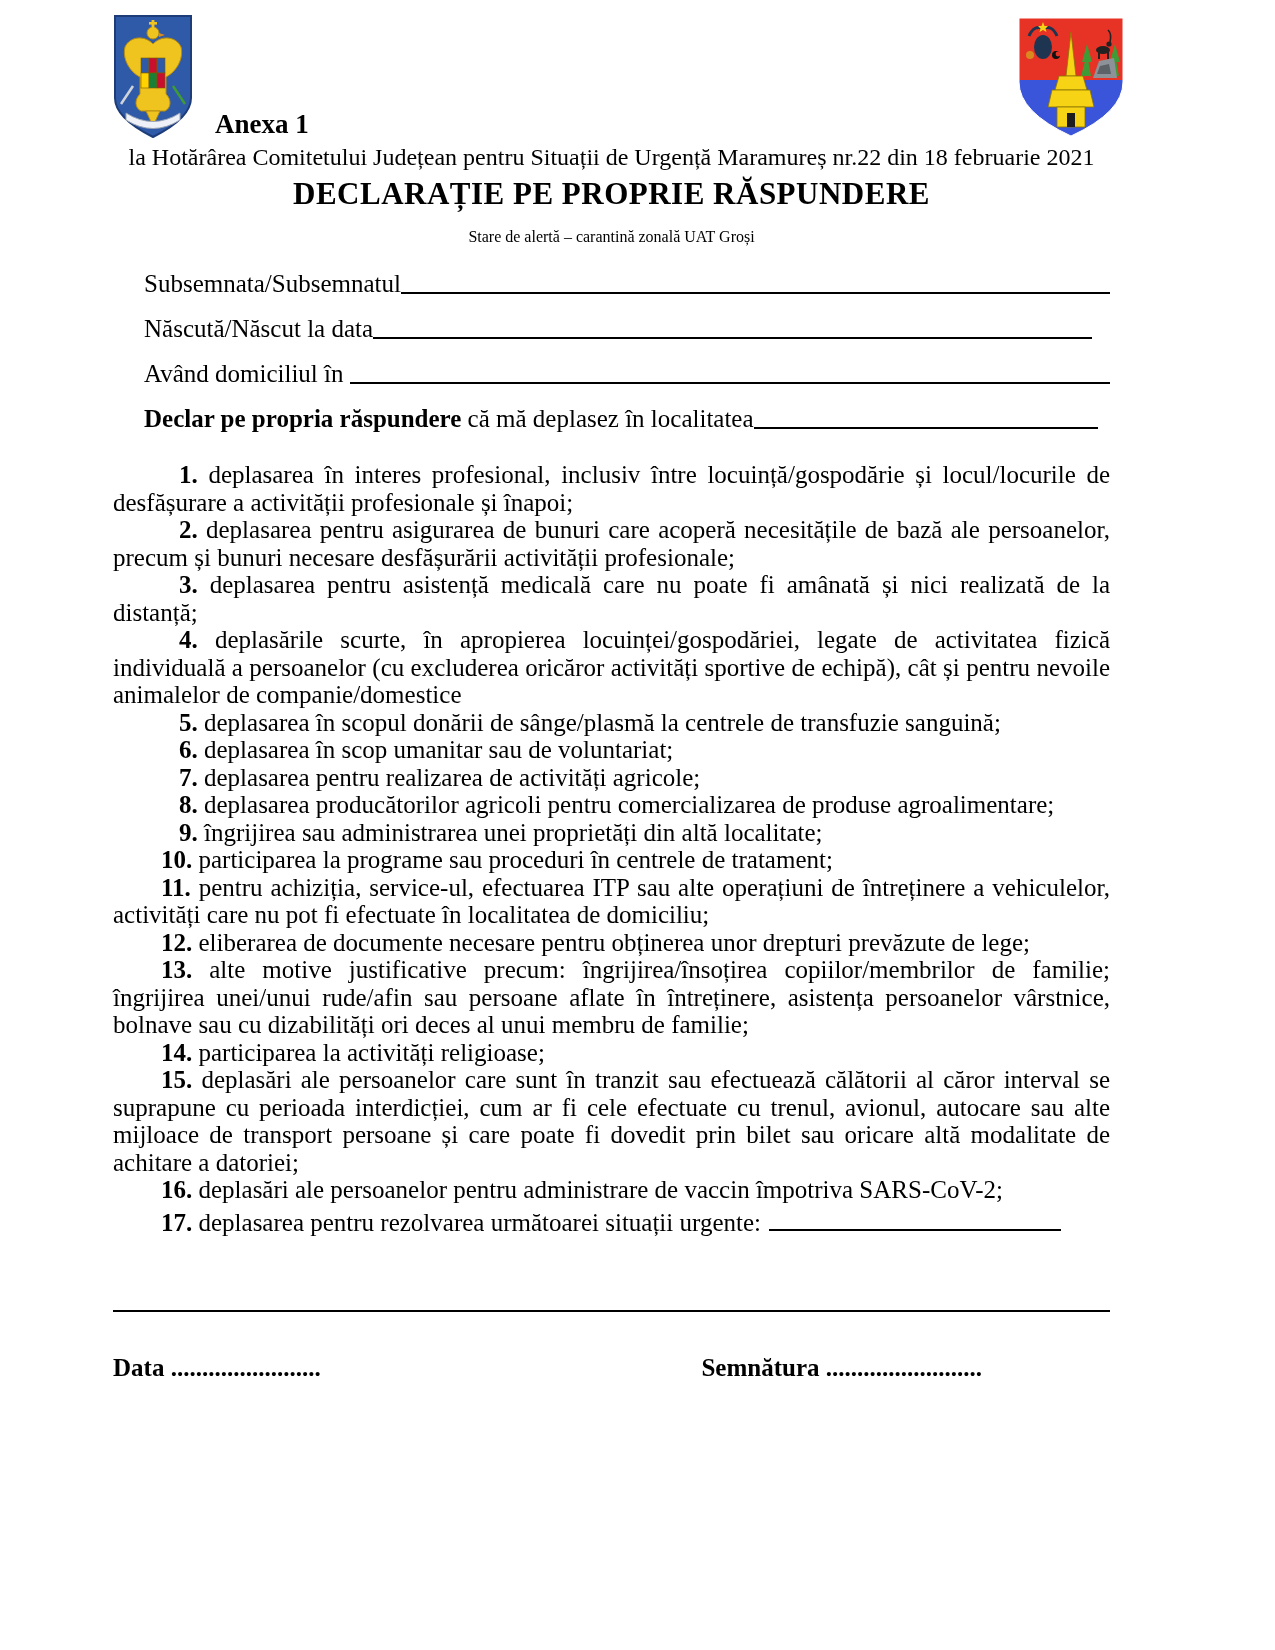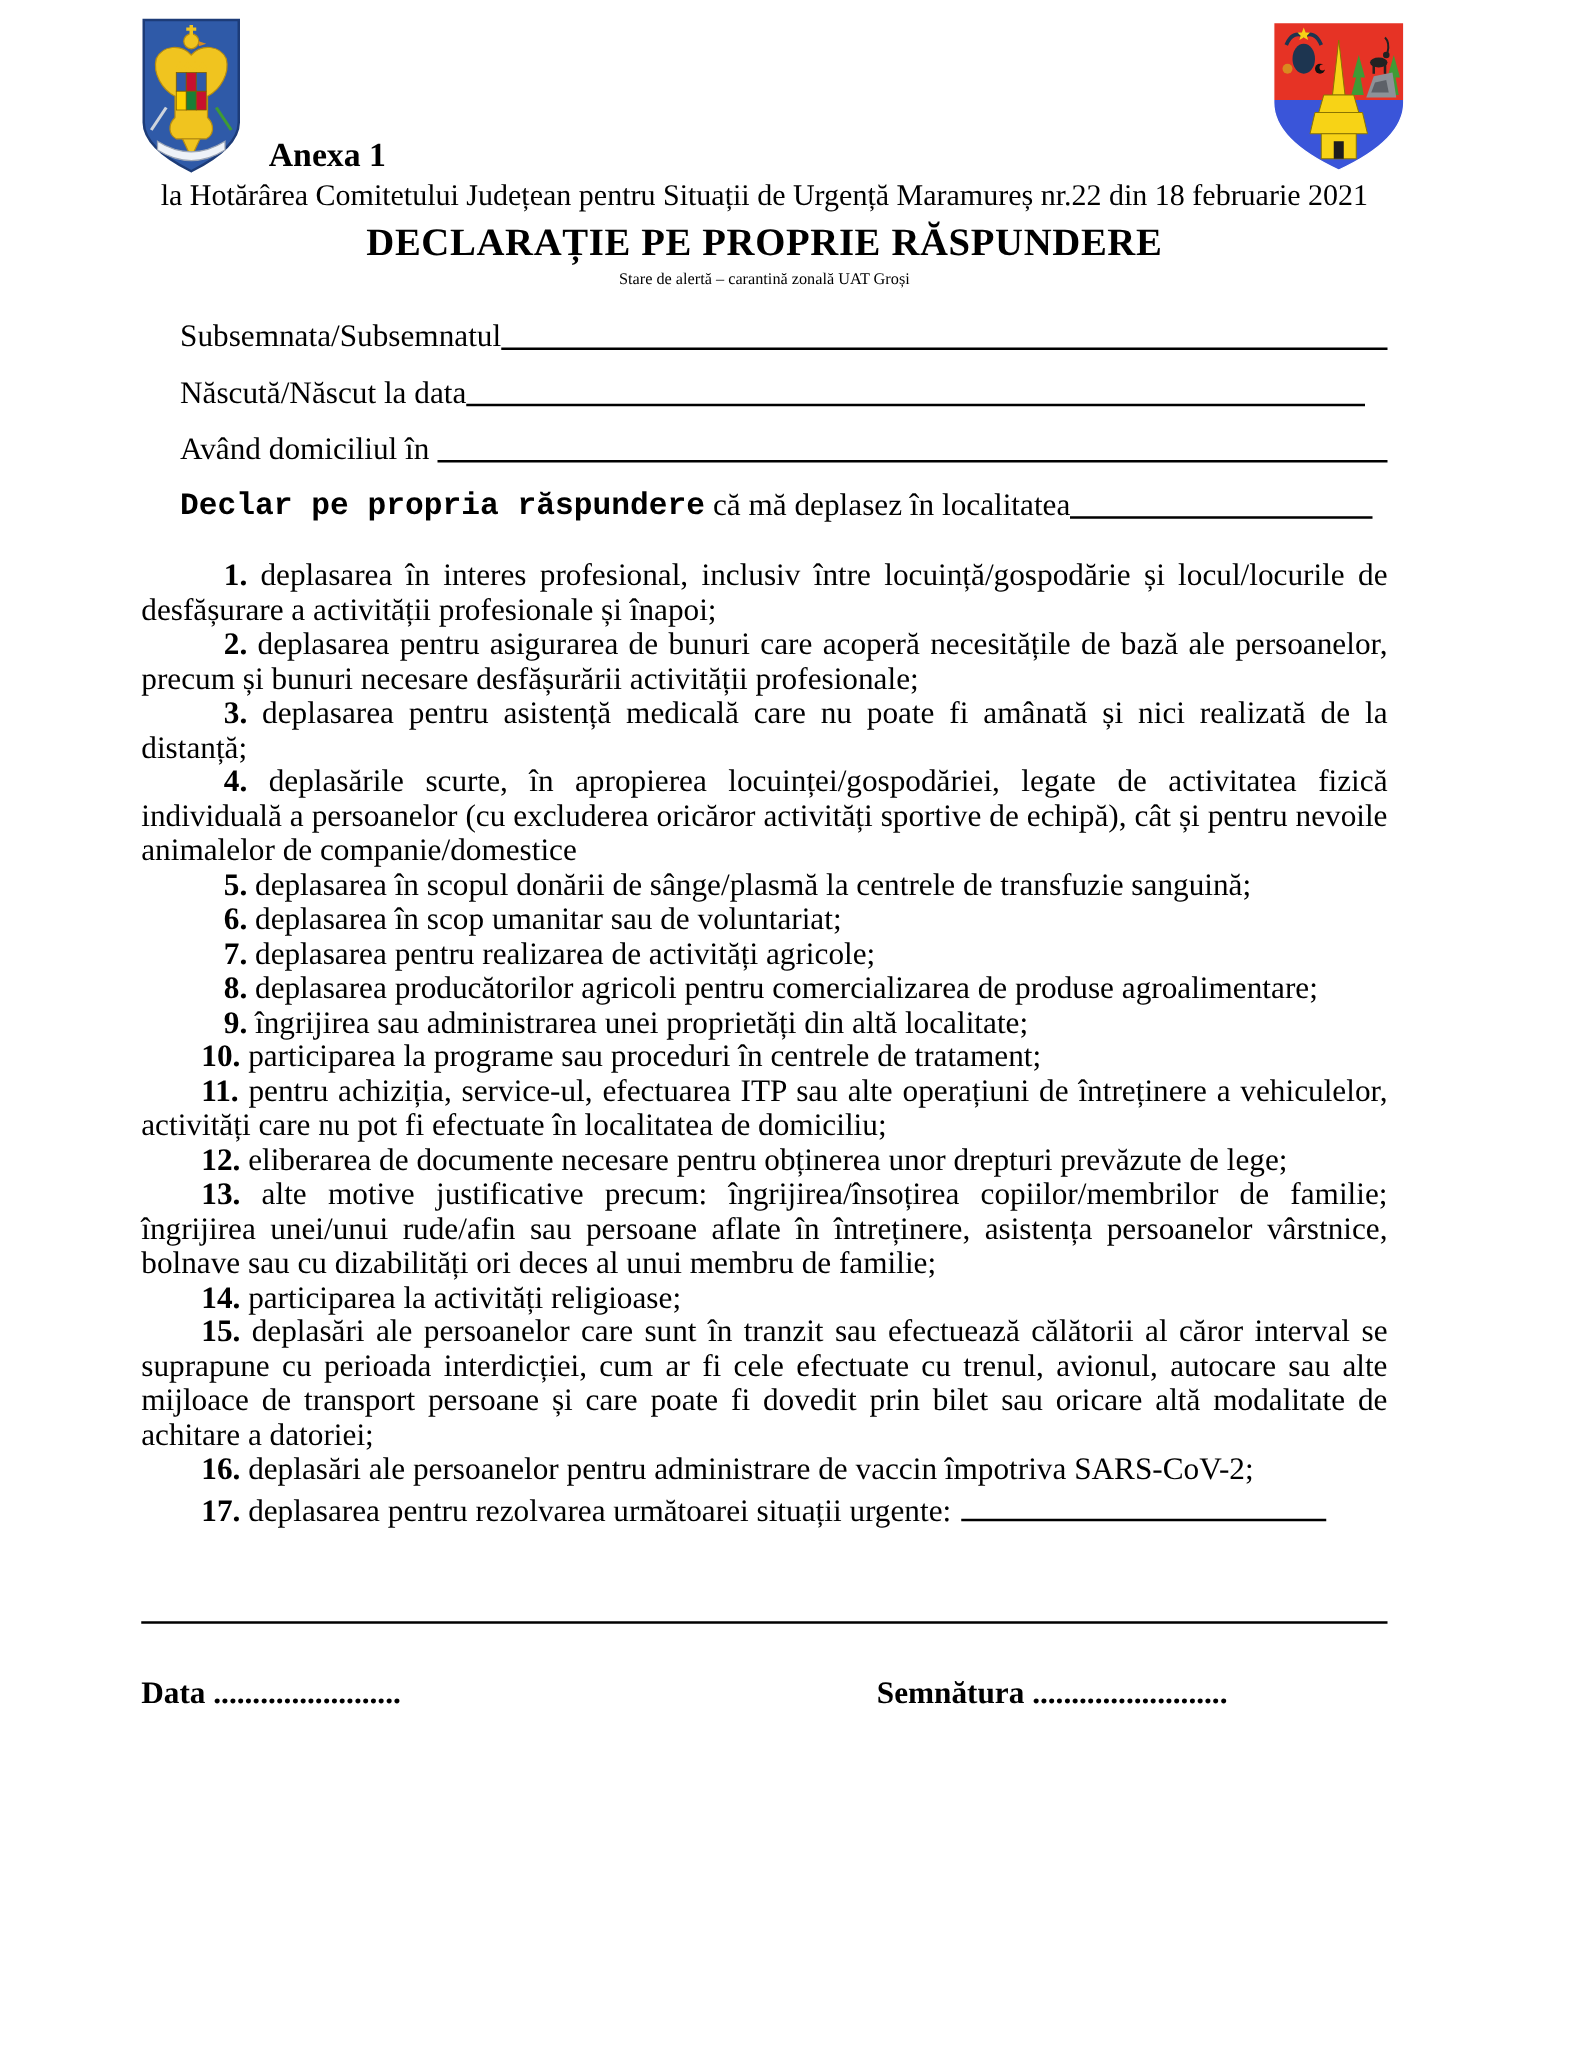--- a/index.html
+++ b/index.html
@@ -5,29 +5,29 @@
   html,body{margin:0;padding:0;background:#ffffff;}
   body{width:1275px;height:1650px;font-family:"Liberation Serif",serif;color:#000;}
   .page{position:relative;width:1275px;height:1514px;background:#fff;overflow:hidden;}
   .arms{position:absolute;top:14px;}
   .arms-left{left:113px;}
   .arms-right{left:1015px;}
   .content{position:absolute;left:113px;top:0;width:997px;}
   .anexa{padding-top:108px;padding-left:102px;font-weight:bold;font-size:27px;line-height:32px;}
   .subheader{text-align:center;font-size:24px;line-height:30px;margin-top:2px;white-space:nowrap;}
   .doc-title{text-align:center;font-weight:bold;font-size:31px;line-height:36px;margin-top:4px;letter-spacing:.5px;}
-  .doc-subtitle{text-align:center;font-size:13px;line-height:20px;margin-top:1px;font-weight:500;}
+  .doc-subtitle{text-align:center;font-size:16px;line-height:20px;margin-top:15px;font-weight:500;}
   .fields{margin-top:6px;margin-left:31px;}
   .field{display:flex;align-items:flex-end;height:45px;font-size:25px;line-height:29px;}
   .field .lbl{white-space:pre;}
   .fill{flex:1;border-bottom:2px solid #000;margin-bottom:4px;}
   .fill.m18{margin-right:18px;}
   .fill.m12{margin-right:12px;}
   .field .after{white-space:pre;}
-  .b{font-weight:bold;font-family:Liberation Mono, monospace;}
+  .b{font-weight:bold;}
   .reasons{margin-top:28px;font-size:25px;line-height:27.5px;text-align:justify;}
   .item{margin:0;text-indent:66px;}
   .item.two-digit{text-indent:48px;font-family:Liberation Serif, serif;}
   .item .num{font-weight:bold;}
   .item .blank{display:none;}
   .item.with-blank .blank{display:inline-block;width:292px;border-bottom:2px solid #000;height:1em;margin-left:8px;}
   .sep{border:none;border-top:2px solid #000;margin:74px 0 0 0;width:100%;}
   .legal{margin-top:12px;font-weight:bold;font-size:25px;line-height:45px;}
   .legal div{white-space:nowrap;}
   .footer{margin-top:42px;font-weight:bold;font-size:25px;display:flex;}

